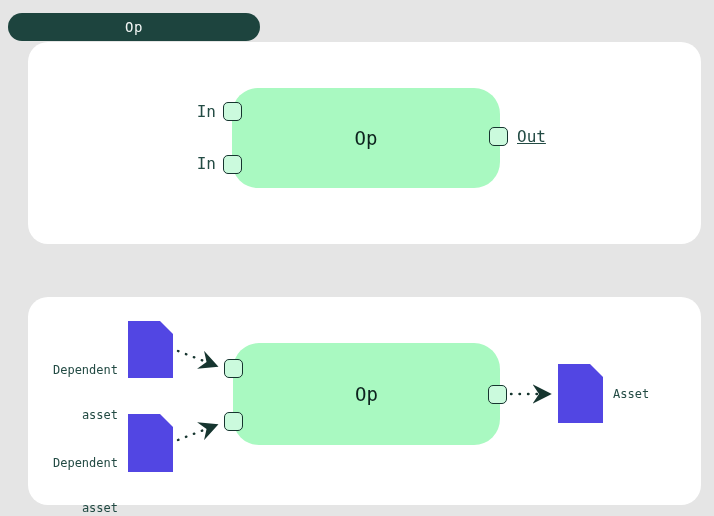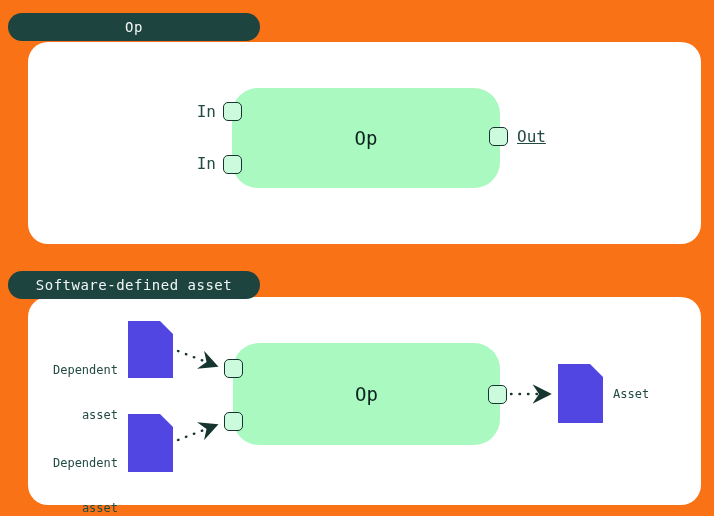--- a/index.html
+++ b/index.html
@@ -1,17 +1,17 @@
 <!DOCTYPE html>
 <html><head>
 <meta charset="utf-8">
 <style>
   html,body{margin:0;padding:0;background:#4c676e;}
   .stage{
-    position:relative;width:714px;height:516px;background:#f97316;
+    position:relative;width:714px;height:516px;background:#e5e5e5;
     font-family:"DejaVu Sans Mono","Liberation Mono",monospace;
     overflow:hidden;
   }
   .pill{
     position:absolute;left:8px;width:252px;height:28px;
     background:#1d443e;border-radius:14px;
     color:#f2f6f5;font-size:14px;letter-spacing:.5px;
     display:flex;align-items:center;justify-content:center;
   }
   .panel{
@@ -56,23 +56,20 @@
   <div class="port-label right-align" style="left:168px;top:105px;width:48px;">In</div>
   <div class="port" style="left:223px;top:102px;"></div>
 
   <div class="port-label right-align" style="left:168px;top:157px;width:48px;">In</div>
   <div class="port" style="left:223px;top:155px;"></div>
 
   <div class="port" style="left:489px;top:127px;"></div>
   <div class="port-label" style="left:517px;top:130px;text-decoration:underline;">Out</div>
 
   <div class="panel" style="top:297px;height:208px;"></div>
-  <div class="pill" style="top:271px;">
-    <span>Software-defined asset</span>
-  </div>
 
   <div class="opbox" style="left:233px;top:343px;width:267px;height:102px;">
     <span>Op</span>
   </div>
 
   <div class="asset-label right-align" style="left:28px;top:333px;width:90px;">
     <div>Dependent</div>
     <div>asset</div>
   </div>
   <div class="doc" style="left:128px;top:321px;width:45px;height:57px;"></div>

